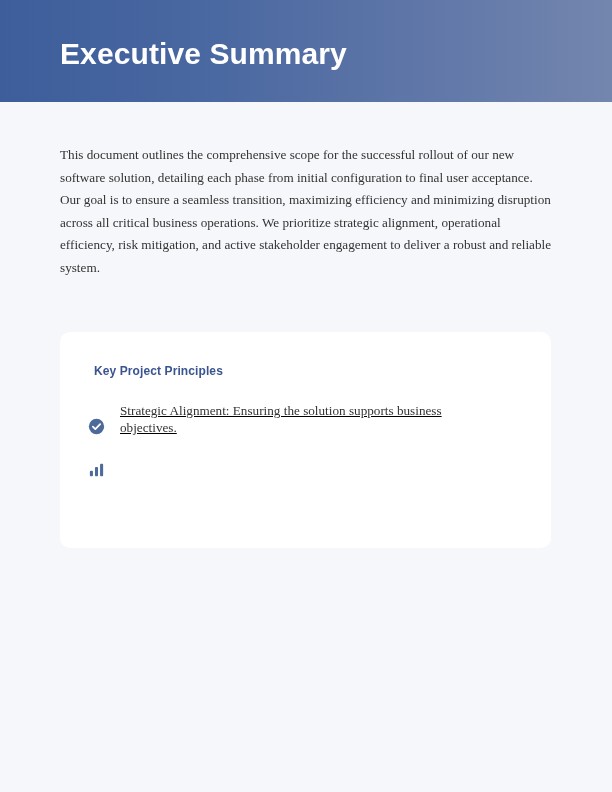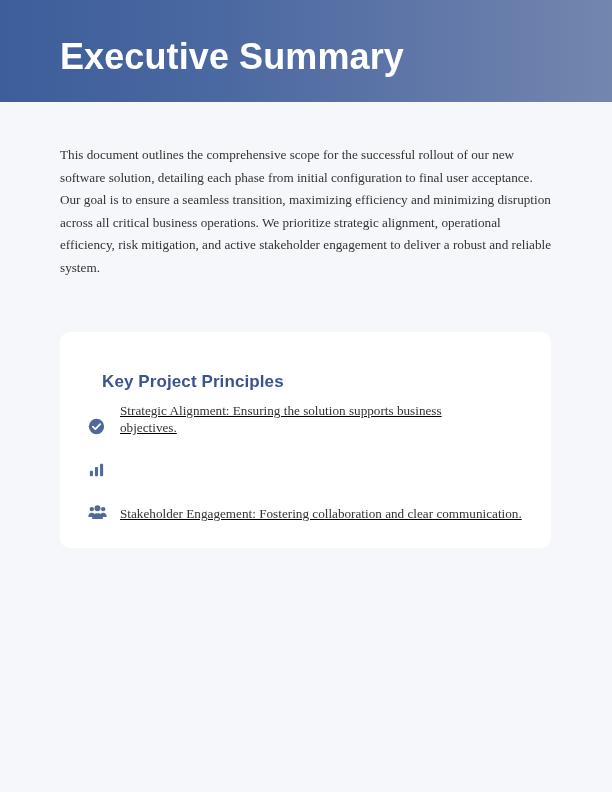--- a/index.html
+++ b/index.html
@@ -25,21 +25,21 @@
     height: 102px;
     background: linear-gradient(to right, #3d5e9b 0%, #4a68a1 35%, #6077a8 70%, #7386ae 100%);
     overflow: hidden;
   }
   .header-title {
     position: absolute;
     left: 60px;
     top: 38px;
     margin: 0;
     font-family: "Liberation Sans", "DejaVu Sans", sans-serif;
-    font-size: 36px;
+    font-size: 30px;
     font-weight: bold;
     color: #ffffff;
     letter-spacing: 0.1px;
     line-height: 1.05;
     white-space: nowrap;
   }
 
   
   .intro-paragraph {
     position: absolute;
@@ -61,23 +61,23 @@
     top: 332px;
     width: 491px;
     height: 216px;
     background: #ffffff;
     border-radius: 10px;
   }
   .card-heading {
     position: absolute;
     left: 30px;
     top: 28px;
-    margin: 12px;
+    margin: 4px;
     font-family: "Liberation Sans", "DejaVu Sans", sans-serif;
-    font-size: 17px;
+    font-size: 12px;
     font-weight: bold;
     color: #3a5490;
     letter-spacing: 0.1px;
     white-space: nowrap;
     text-align: right;
   }
 
   
   .principles-list {
     position: absolute;
@@ -154,27 +154,14 @@
     <span class="principle-icon">
       <svg width="17" height="17" viewBox="0 0 20 20" aria-hidden="true">
         <rect x="2.2" y="11.5" width="3.6" height="6.3" rx="1.1" fill="#4E6A9B"></rect>
         <rect x="8.2" y="7.2" width="3.6" height="10.6" rx="1.1" fill="#4E6A9B"></rect>
         <rect x="14.2" y="3.3" width="3.6" height="14.5" rx="1.1" fill="#4E6A9B"></rect>
       </svg>
     </span>
   </li>
 
 
-  <li class="principle-item w4">
-    <span class="principle-icon">
-      <svg width="19" height="17" viewBox="0 0 22 20" aria-hidden="true">
-        <circle cx="4.3" cy="6.0" r="2.6" fill="#4E6A9B"></circle>
-        <circle cx="17.7" cy="6.0" r="2.6" fill="#4E6A9B"></circle>
-        <path d="M0.2 15.2 C0.2 11.9 2.0 10.2 4.3 10.2 C6.6 10.2 8.4 11.9 8.4 15.2 Z" fill="#4E6A9B"></path>
-        <path d="M13.6 15.2 C13.6 11.9 15.4 10.2 17.7 10.2 C20.0 10.2 21.8 11.9 21.8 15.2 Z" fill="#4E6A9B"></path>
-        <circle cx="11" cy="5.0" r="3.5" fill="#4E6A9B"></circle>
-        <path d="M4.6 17.6 C4.6 13.2 7.4 10.9 11 10.9 C14.6 10.9 17.4 13.2 17.4 17.6 Z" fill="#4E6A9B"></path>
-      </svg>
-    </span>
-    <span class="principle-text">Stakeholder Engagement: Fostering collaboration and clear communication.</span>
-  </li>
 
 </ul>
 
 </body></html>

